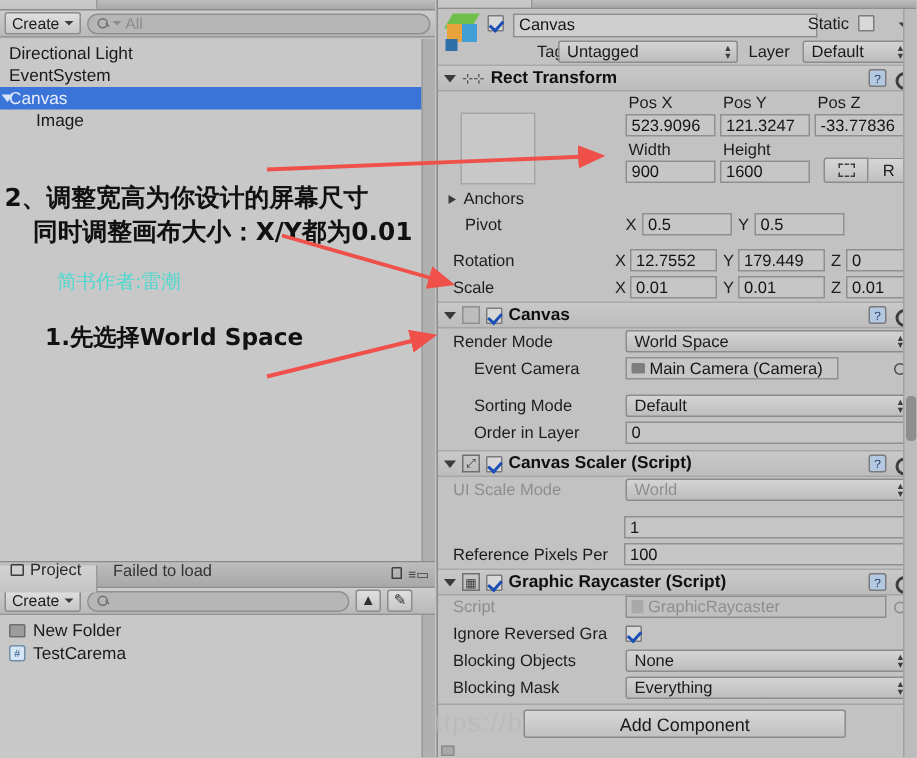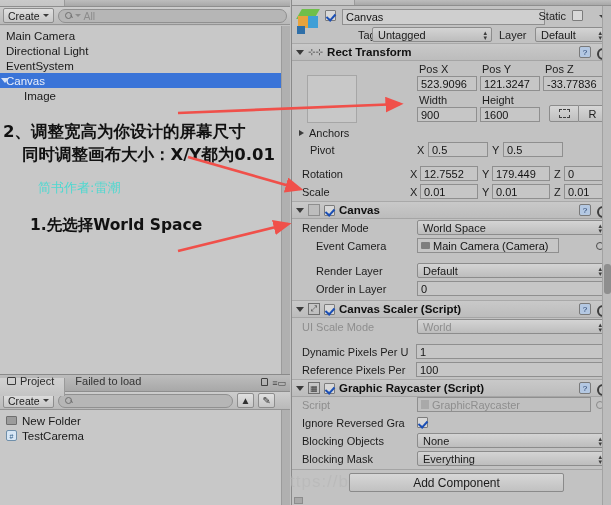--- a/index.html
+++ b/index.html
@@ -113,23 +113,20 @@
     </div>
     <div class="search">
       <span class="magn"></span>
       <span class="caret" style="border-top-color:#8c8c8c;"></span>
       <span>All</span>
     </div>
   </div>
 
   <div style="position:absolute;left:0;top:26px;right:8px;bottom:0;background:#c8c8c8;padding-top:2px;">
     <div class="listrow">
-      <span>Main Camera</span>
-    </div>
-    <div class="listrow">
       <span>Directional Light</span>
     </div>
     <div class="listrow">
       <span>EventSystem</span>
     </div>
     <div class="listrow sel">
       <span style="position:absolute;left:1px;width:0;height:0;border-left:4px solid transparent;border-right:4px solid transparent;border-top:5px solid #d7e3f7;"></span>
       <span>Canvas</span>
     </div>
     <div class="listrow indent">
@@ -339,21 +336,21 @@
   </div>
   <div class="row" style="position:absolute;left:0;top:237px;right:0;">
     <span class="lbl" style="margin-left:24px;">Event Camera</span>
     <div class="fld" style="position:absolute;left:125px;width:142px;gap:3px;">
       <span style="width:9px;height:7px;background:#7e7e7e;border-radius:1px;flex:none;"></span>
       <span>Main Camera (Camera)</span>
     </div>
     <span style="position:absolute;left:304px;width:8px;height:8px;border:1.3px solid #4b4b4b;border-radius:50%;"></span>
   </div>
   <div class="row" style="position:absolute;left:0;top:262px;right:0;">
-    <span class="lbl" style="margin-left:24px;">Render Layer</span>
+    <span class="lbl" style="margin-left:24px;">Sorting Mode</span>
     <div class="popup" style="position:absolute;left:125px;width:190px;">
       <span>Default</span>
       <span class="arrows">▴<br>▾</span>
     </div>
   </div>
   <div class="row" style="position:absolute;left:0;top:280px;right:0;">
     <span class="lbl" style="margin-left:24px;">Order in Layer</span>
     <div class="fld" style="position:absolute;left:125px;width:190px;">
       <span>0</span>
     </div>
@@ -371,21 +368,20 @@
   </div>
 
   <div class="row" style="position:absolute;left:0;top:318px;right:0;">
     <span class="lbl" style="margin-left:10px;color:#8e8e8e;">UI Scale Mode</span>
     <div class="popup dim" style="position:absolute;left:125px;width:190px;">
       <span>World</span>
       <span class="arrows">▴<br>▾</span>
     </div>
   </div>
   <div class="row" style="position:absolute;left:0;top:343px;right:0;">
-    <span class="lbl" style="margin-left:10px;">Dynamic Pixels Per U</span>
     <div class="fld" style="position:absolute;left:124px;width:191px;">
       <span>1</span>
     </div>
   </div>
   <div class="row" style="position:absolute;left:0;top:361px;right:0;">
     <span class="lbl" style="margin-left:10px;">Reference Pixels Per</span>
     <div class="fld" style="position:absolute;left:124px;width:191px;">
       <span>100</span>
     </div>
   </div>

